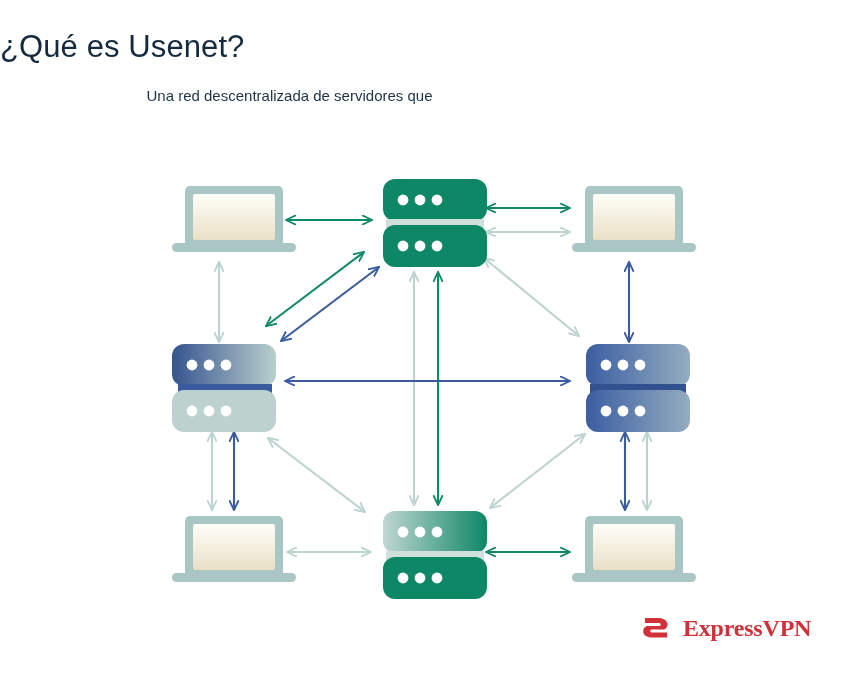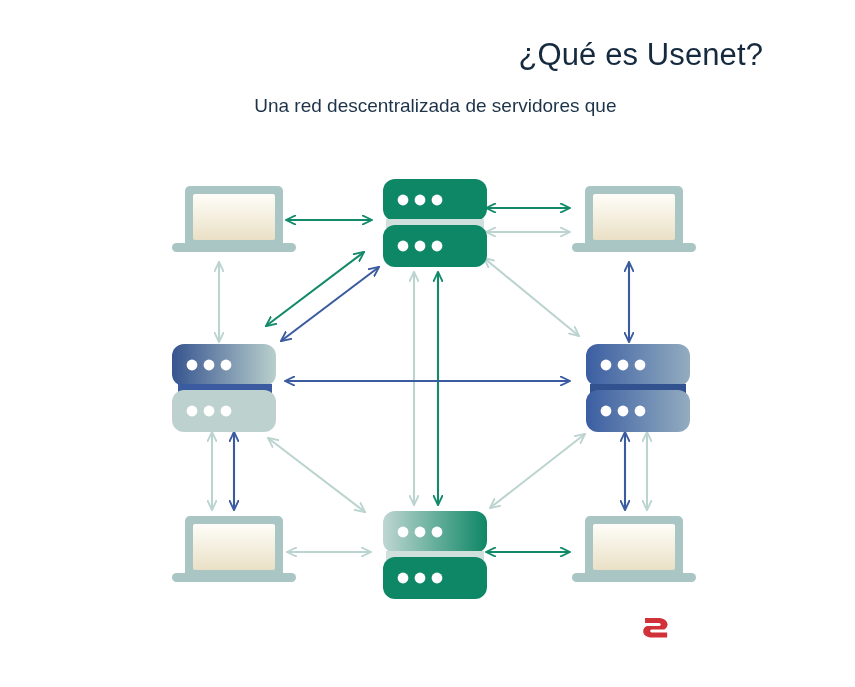--- a/index.html
+++ b/index.html
@@ -20,36 +20,36 @@
     position: absolute;
     inset: 0;
     width: 855px;
     height: 687px;
   }
 
   
   .title-block {
     position: absolute;
     left: 0;
-    top: 36px;
+    top: 28px;
     width: 763px;
-    text-align: right;
+    text-align: left;
   }
   .title {
     font-size: 31px;
     font-weight: 400;
     color: #152a3e;
     letter-spacing: 0.1px;
     line-height: 1.25;
     margin: 0;
   }
   .subtitle {
     margin: 18px auto 0;
     width: 470px;
-    font-size: 19px;
+    font-size: 15px;
     font-weight: 400;
     color: #1d3349;
     line-height: 1.42;
   }
 
   
   .diagram {
     position: absolute;
     left: 0;
     top: 0;
@@ -243,15 +243,16 @@
         <rect x="572" y="573" width="124" height="9" rx="4.5" fill="#a9c6c4"></rect>
       </g>
 
     </svg>
   </div>
 
   <div class="logo">
     <svg class="logo-mark" viewBox="0 0 40 40" xmlns="http://www.w3.org/2000/svg">
       <path fill="#d13239" d="M20.6 7.2c6.6 0 11.6 3.1 11.6 8.1 0 2.6-1.5 4.6-4 5.9H13.7c-1.6 0-2.6.7-2.6 1.8 0 1.1 1 1.8 2.7 1.8h17.9v6.1H13.3c-6.3 0-10.6-2.8-10.6-7.6 0-2.7 1.6-4.9 4.3-6.2h14.3c1.7 0 2.7-.7 2.7-1.8 0-1.2-1.1-1.9-2.9-1.9H4.9V7.2h15.7z"></path>
     </svg>
+    <span class="logo-word">ExpressVPN</span>
   </div>
 
 </div>
 
 </body></html>

